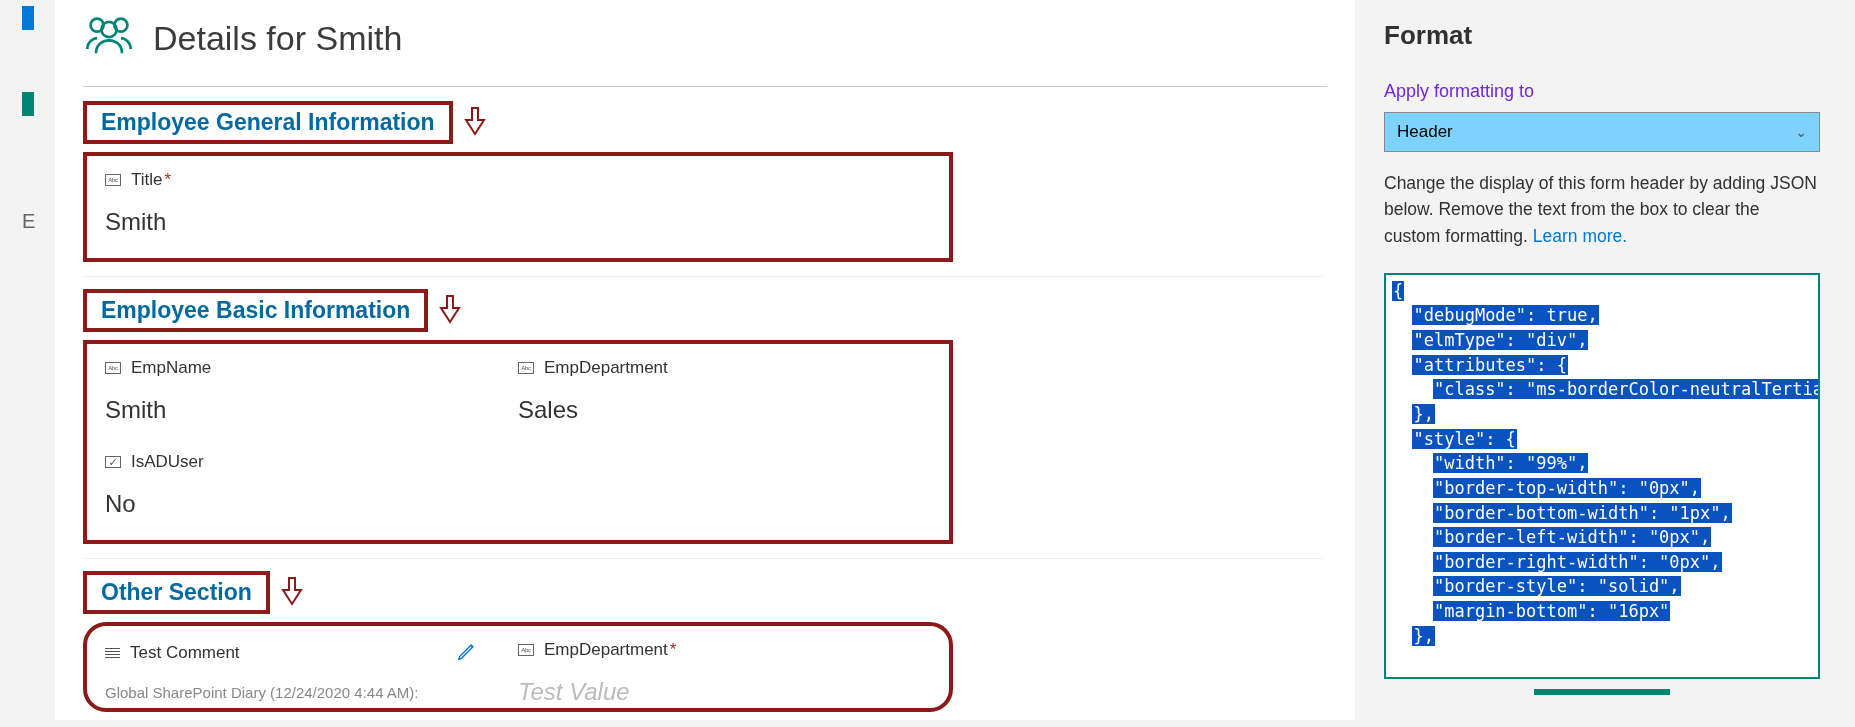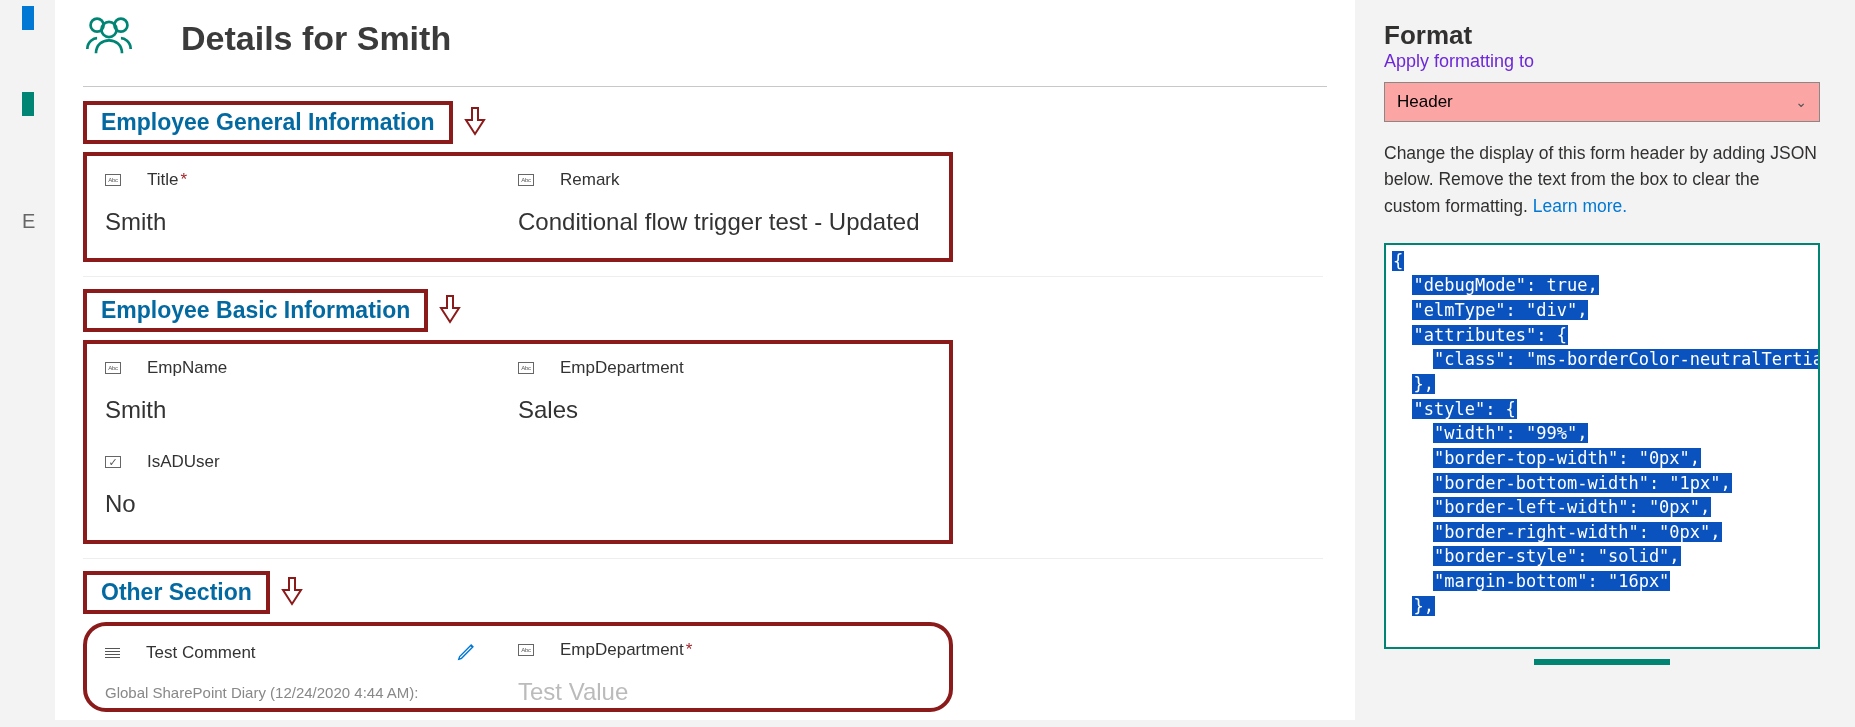--- a/index.html
+++ b/index.html
@@ -60,23 +60,22 @@
     }
     .header-icon svg {
       width: 52px;
       height: 52px;
       stroke: #008575;
       fill: none;
       stroke-width: 2.5;
     }
     .header-title {
       font-size: 34px;
-      font-weight: 700;
+      font-weight: 400;
       color: #3b3b3b;
-      margin-left: 28px;
     }
     .divider {
       border: none;
       border-top: 1px solid #c8c8c8;
       margin-top: 20px;
       margin-bottom: 14px;
     }
     .section-header-wrap {
       display: flex;
       align-items: center;
@@ -108,21 +107,21 @@
       display: flex;
       gap: 0;
     }
     .field {
       flex: 1;
       min-width: 0;
     }
     .field-label-row {
       display: flex;
       align-items: center;
-      gap: 26px;
+      gap: 10px;
       margin-bottom: 18px;
     }
     .field-icon {
       display: inline-flex;
       width: 16px;
       height: 12px;
       border: 1px solid #666;
       position: relative;
       font-size: 7px;
       color: #555;
@@ -191,31 +190,32 @@
       left: 1370px;
       top: 0;
       width: 470px;
       height: 720px;
       background: #f3f3f3;
       padding: 20px 20px 0 14px;
     }
     .right-title {
       font-size: 26px;
       color: #323130;
+      margin-bottom: 30px;
     }
     .right-subtitle {
       font-size: 18px;
       color: #6d28d9;
       margin-bottom: 10px;
       font-weight: 400;
     }
     .dropdown {
       width: 100%;
       height: 40px;
-      background: #fca5a5;
+      background: #7dd3fc;
       border: 1px solid #8a8886;
       display: flex;
       align-items: center;
       justify-content: space-between;
       padding: 0 12px;
       font-size: 17px;
       cursor: pointer;
       margin-bottom: 18px;
     }
     .chevron {
@@ -311,27 +311,20 @@
     </span>
   </div>
   <div class="fields-box">
     <div class="field-row">
       <div class="field">
         <div class="field-label-row">
           <span class="field-icon text"></span>
           <span class="field-label"><span>Title</span><span class="required">*</span></span>
         </div>
         <div class="field-value">Smith</div>
-      </div>
-      <div class="field">
-        <div class="field-label-row">
-          <span class="field-icon text"></span>
-          <span class="field-label">Remark</span>
-        </div>
-        <div class="field-value">Conditional flow trigger test - Updated</div>
       </div>
     </div>
   </div>
   <div class="thin-divider-area"></div>
 
   <div class="section-header-wrap">
     <div class="section-header-box">Employee Basic Information</div>
     <span class="down-arrow">
       <svg viewBox="0 0 24 30">
           <path d="M9 2 H15 V14 H21 L12 28 L3 14 H9 Z" stroke-width="2" fill="none"></path>
@@ -397,21 +390,21 @@
               </svg>
           </span>
         </div>
         <div class="comment-meta">Global SharePoint Diary (12/24/2020 4:44 AM):</div>
       </div>
       <div class="field">
         <div class="field-label-row">
           <span class="field-icon text"></span>
           <span class="field-label"><span>EmpDepartment</span><span class="required">*</span></span>
         </div>
-        <div class="field-value" style="color:#bbb;">Test Value</div>
+        <div class="field-value" style="color:#bbb;font-style:italic;">Test Value</div>
       </div>
     </div>
   </div>
 
 </div>
 
 <div class="right-panel">
   <h2 class="right-title">Format</h2>
   <div class="right-subtitle">Apply formatting to</div>
   <div class="dropdown">

